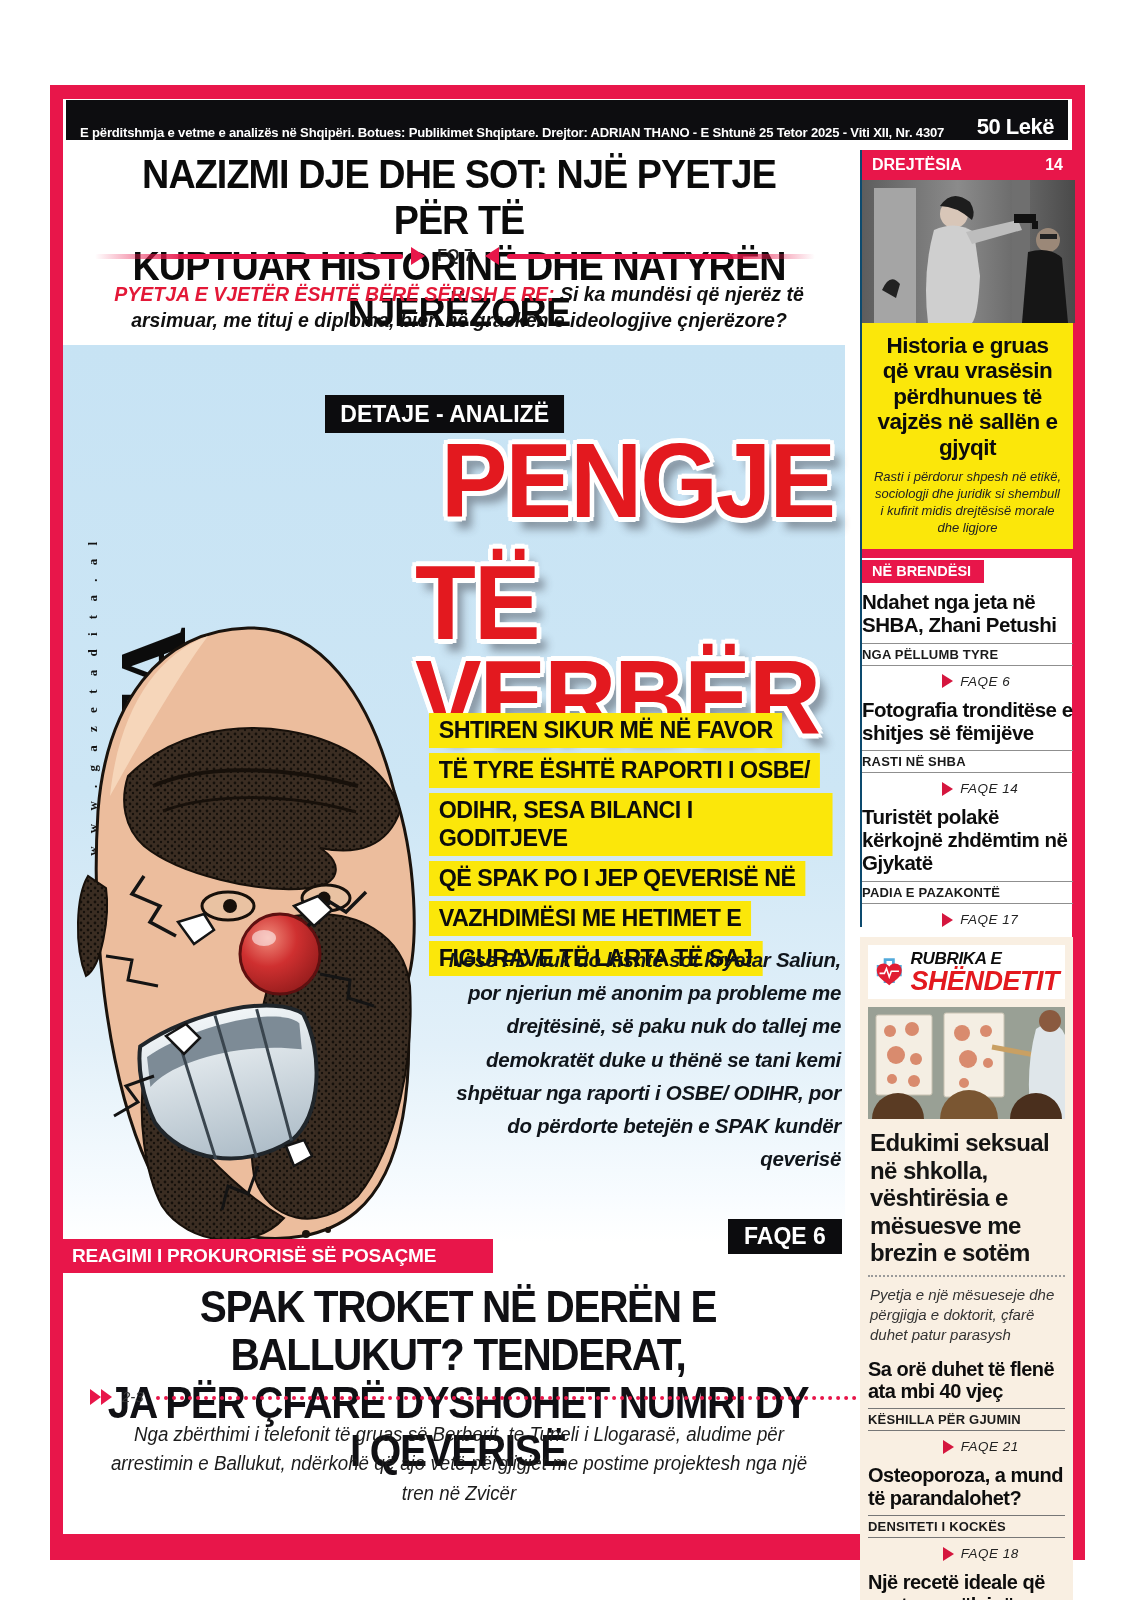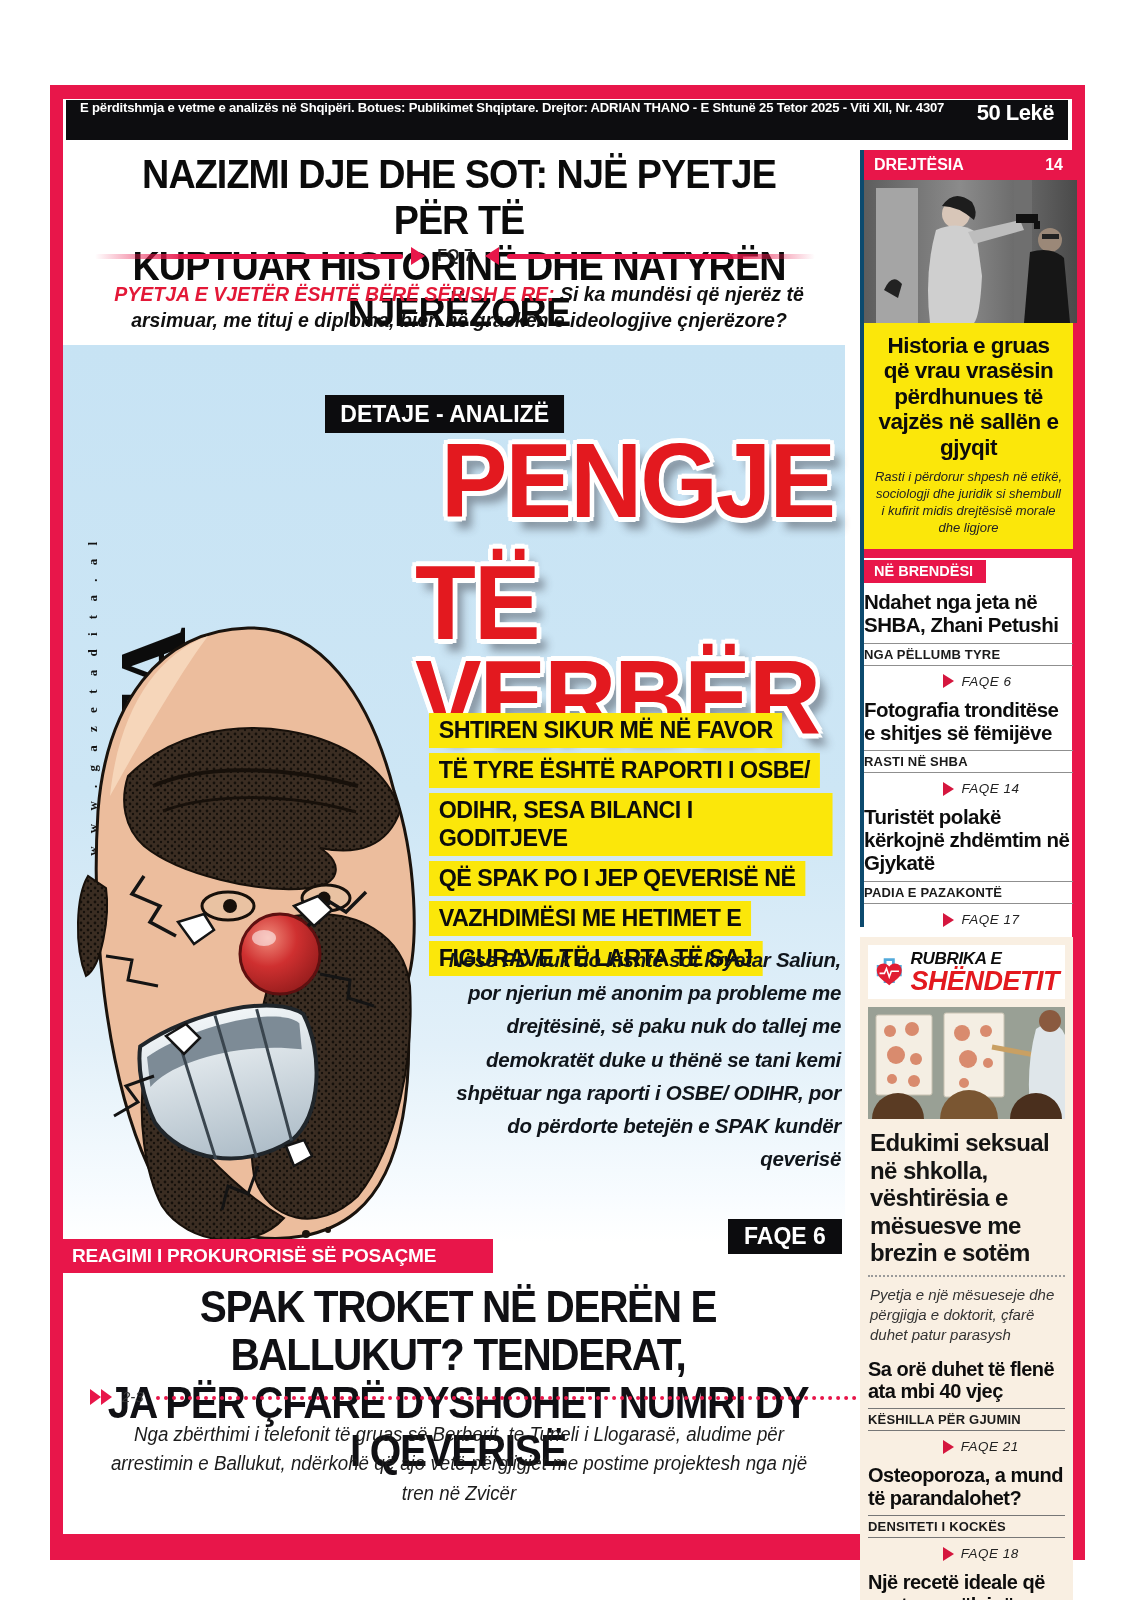--- a/index.html
+++ b/index.html
@@ -4,21 +4,21 @@
 <style>
   html,body{margin:0;padding:0;background:#ffffff;}
   #page{position:relative;width:1131px;height:1600px;background:#ffffff;overflow:hidden;
         font-family:"Liberation Sans",sans-serif;color:#111;}
   
   #frame{position:absolute;left:50px;top:85px;width:1035px;height:1475px;box-sizing:border-box;
          border-left:13px solid #e8164a;border-right:13px solid #e8164a;
          border-top:14px solid #e8164a;border-bottom:26px solid #e8164a;background:#fff;}
   
   .masthead{position:absolute;left:66px;top:100px;width:1002px;height:40px;background:#0d0d10;
-            display:flex;align-items:flex-start;justify-content:space-between;box-sizing:border-box;padding:0 14px;}
+            display:flex;align-items:flex-end;justify-content:space-between;box-sizing:border-box;padding:0 14px;}
   .masthead .info{color:#fff;font-size:13.5px;font-weight:bold;letter-spacing:-0.2px;transform:scaleX(.97);transform-origin:left center;white-space:nowrap;}
   .masthead .price{color:#fff;font-size:22px;font-weight:bold;letter-spacing:-0.5px;}
   
   .top-headline{position:absolute;left:78px;top:152px;width:762px;text-align:center;
                 font-weight:bold;font-size:41px;line-height:1.12;letter-spacing:-1px;color:#0b0b0b;
                 transform:scaleX(.92);transform-origin:center top;}
   .fq-rule{position:absolute;left:95px;top:247px;width:720px;display:flex;align-items:center;gap:8px;justify-content:flex-end;}
   .fq-rule .line{flex:1;height:5px;border-radius:3px;}
   .fq-rule .line.l{background:linear-gradient(to right,rgba(232,22,74,0),#e8164a 30%);}
   .fq-rule .line.r{background:linear-gradient(to left,rgba(232,22,74,0),#e8164a 30%);}
@@ -60,21 +60,21 @@
                    transform:scaleX(.9);transform-origin:center top;}
   .pages-row{position:absolute;left:72px;top:1388px;width:775px;display:flex;align-items:center;gap:6px;padding-left:18px;}
   .pages-row .chev{width:0;height:0;border-top:8px solid transparent;border-bottom:8px solid transparent;border-left:11px solid #e8164a;}
   .pages-row .chev.c2{margin-left:-6px;}
   .pages-label{font-style:italic;font-size:15px;color:#333;margin:0 6px 0 4px;}
   .pages-dots{flex:1;border-top:4px dotted #e8164a;height:0;margin-top:2px;}
   .deck{position:absolute;left:96px;top:1420px;width:726px;text-align:center;
         font-style:italic;font-size:19.5px;line-height:1.5;color:#1c1c1c;transform:scaleX(.96);transform-origin:center top;}
   
   .sidebar{position:absolute;left:860px;top:150px;width:213px;}
-  .sb-top{border-left:4px solid #0c4a6e;}
+  .sb-top{border-left:2px solid #0c4a6e;}
   .justice-bar{height:30px;background:#e8164a;color:#fff;display:flex;align-items:center;justify-content:space-between;
                padding:0 10px;font-weight:bold;font-size:16px;}
   .justice-photo{display:block;width:213px;height:143px;}
   .justice-box{background:#fbe70a;padding:10px 10px 12px 10px;box-sizing:border-box;text-align:center;}
   .justice-title{font-weight:bold;font-size:22.5px;line-height:1.13;letter-spacing:-0.5px;color:#0c0c0c;}
   .justice-sub{margin-top:9px;font-style:italic;font-size:13px;line-height:1.3;color:#222;}
   .red-band{height:9px;background:#e8164a;}
   .inside-label{display:inline-block;background:#e8164a;color:#fff;font-weight:bold;font-size:14.5px;
                 padding:3px 13px 4px 10px;margin:2px 0 6px 0;}
   .sb-item{margin:2px 0 0 0;}

